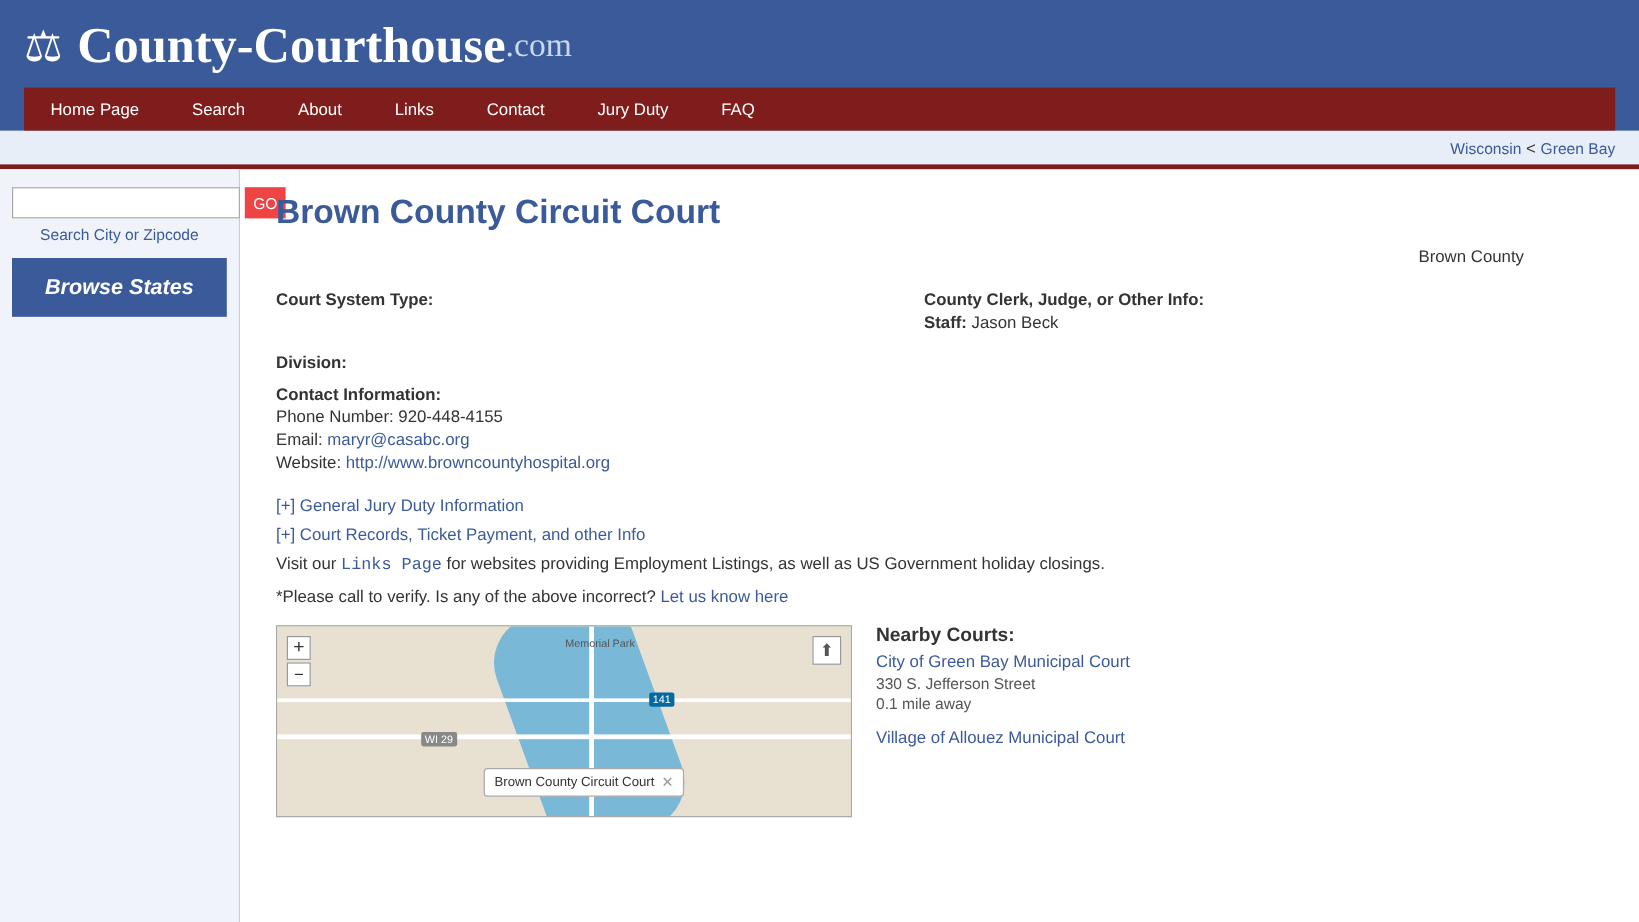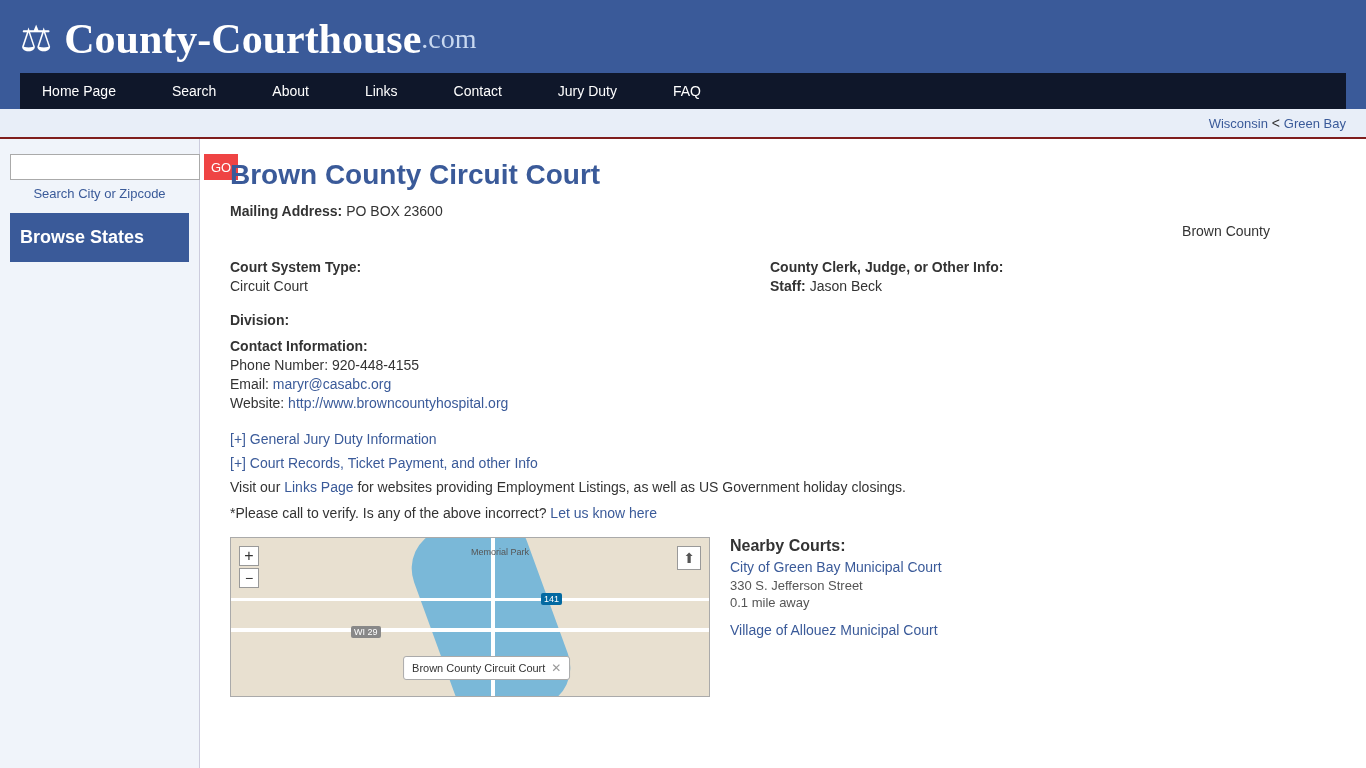--- a/index.html
+++ b/index.html
@@ -27,37 +27,37 @@
       font-family: Georgia, serif;
     }
     .logo-text-com {
       color: #c8d8f0;
       font-size: 28px;
       font-weight: normal;
       font-family: Georgia, serif;
     }
     .site-nav {
       display: flex;
-      gap: 12px;
-      background: #0f172a;
+      gap: 0;
+      background: #7f1d1d;
     }
     .nav-item {
       color: #fff;
       padding: 10px 22px;
       cursor: pointer;
       font-size: 14px;
       text-decoration: none;
     }
 
     
     .breadcrumb-bar {
       background: #e8eef8;
       padding: 6px 20px;
       text-align: right;
-      border-bottom: 2px solid #7f1d1d;
+      border-bottom: 4px solid #7f1d1d;
     }
     .breadcrumb-bar a {
       color: #3a5a99;
       text-decoration: none;
       font-size: 13px;
     }
 
     
     .main-layout {
       display: flex;
@@ -97,27 +97,28 @@
     .search-label {
       text-align: center;
       color: #3a5a99;
       font-size: 13px;
       margin-bottom: 12px;
     }
     .browse-states-btn {
       display: block;
       background: #3a5a99;
       color: #fff;
-      text-align: left;
+      text-align: center;
       padding: 14px 10px;
       font-size: 18px;
       font-weight: bold;
       cursor: pointer;
       border: none;
       width: 100%;
+      font-style: italic;
     }
 
     
     .main-content {
       flex: 1;
       padding: 20px 30px;
       max-width: 1100px;
     }
     .page-title {
       font-size: 28px;
@@ -168,21 +169,21 @@
       font-size: 14px;
       margin-bottom: 8px;
       cursor: pointer;
     }
 
     .links-note {
       font-size: 14px;
       color: #333;
       margin-bottom: 10px;
     }
-    .links-note a { color: #3a5a99; text-decoration: none; }
+    .links-note a { color: #3a5a99; text-decoration: none; font-family: Liberation Mono, monospace; }
 
     .verify-note {
       font-size: 14px;
       color: #333;
       margin-bottom: 16px;
     }
     .verify-note a { color: #3a5a99; text-decoration: none; }
 
     
     .bottom-section {
@@ -394,31 +395,26 @@
     </div>
     <div class="search-label">Search City or Zipcode</div>
     <button class="browse-states-btn">Browse States</button>
   </aside>
 
   <main class="main-content">
 
     <h1 class="page-title">Brown County Circuit Court</h1>
 
 
-    <p class="mailing-line">
-      <strong>Mailing Address:</strong>
-      <span>PO BOX 23600</span>
-    </p>
 
     <p class="county-line">Brown County</p>
 
     <div class="info-grid">
       <div class="info-col">
         <div class="info-label">Court System Type:</div>
-        <div class="info-value">Circuit Court</div>
       </div>
       <div class="info-col">
         <div class="info-label">County Clerk, Judge, or Other Info:</div>
         <div class="info-value">
           <strong>Staff:</strong>
           <span>Jason Beck</span>
         </div>
       </div>
     </div>
 

